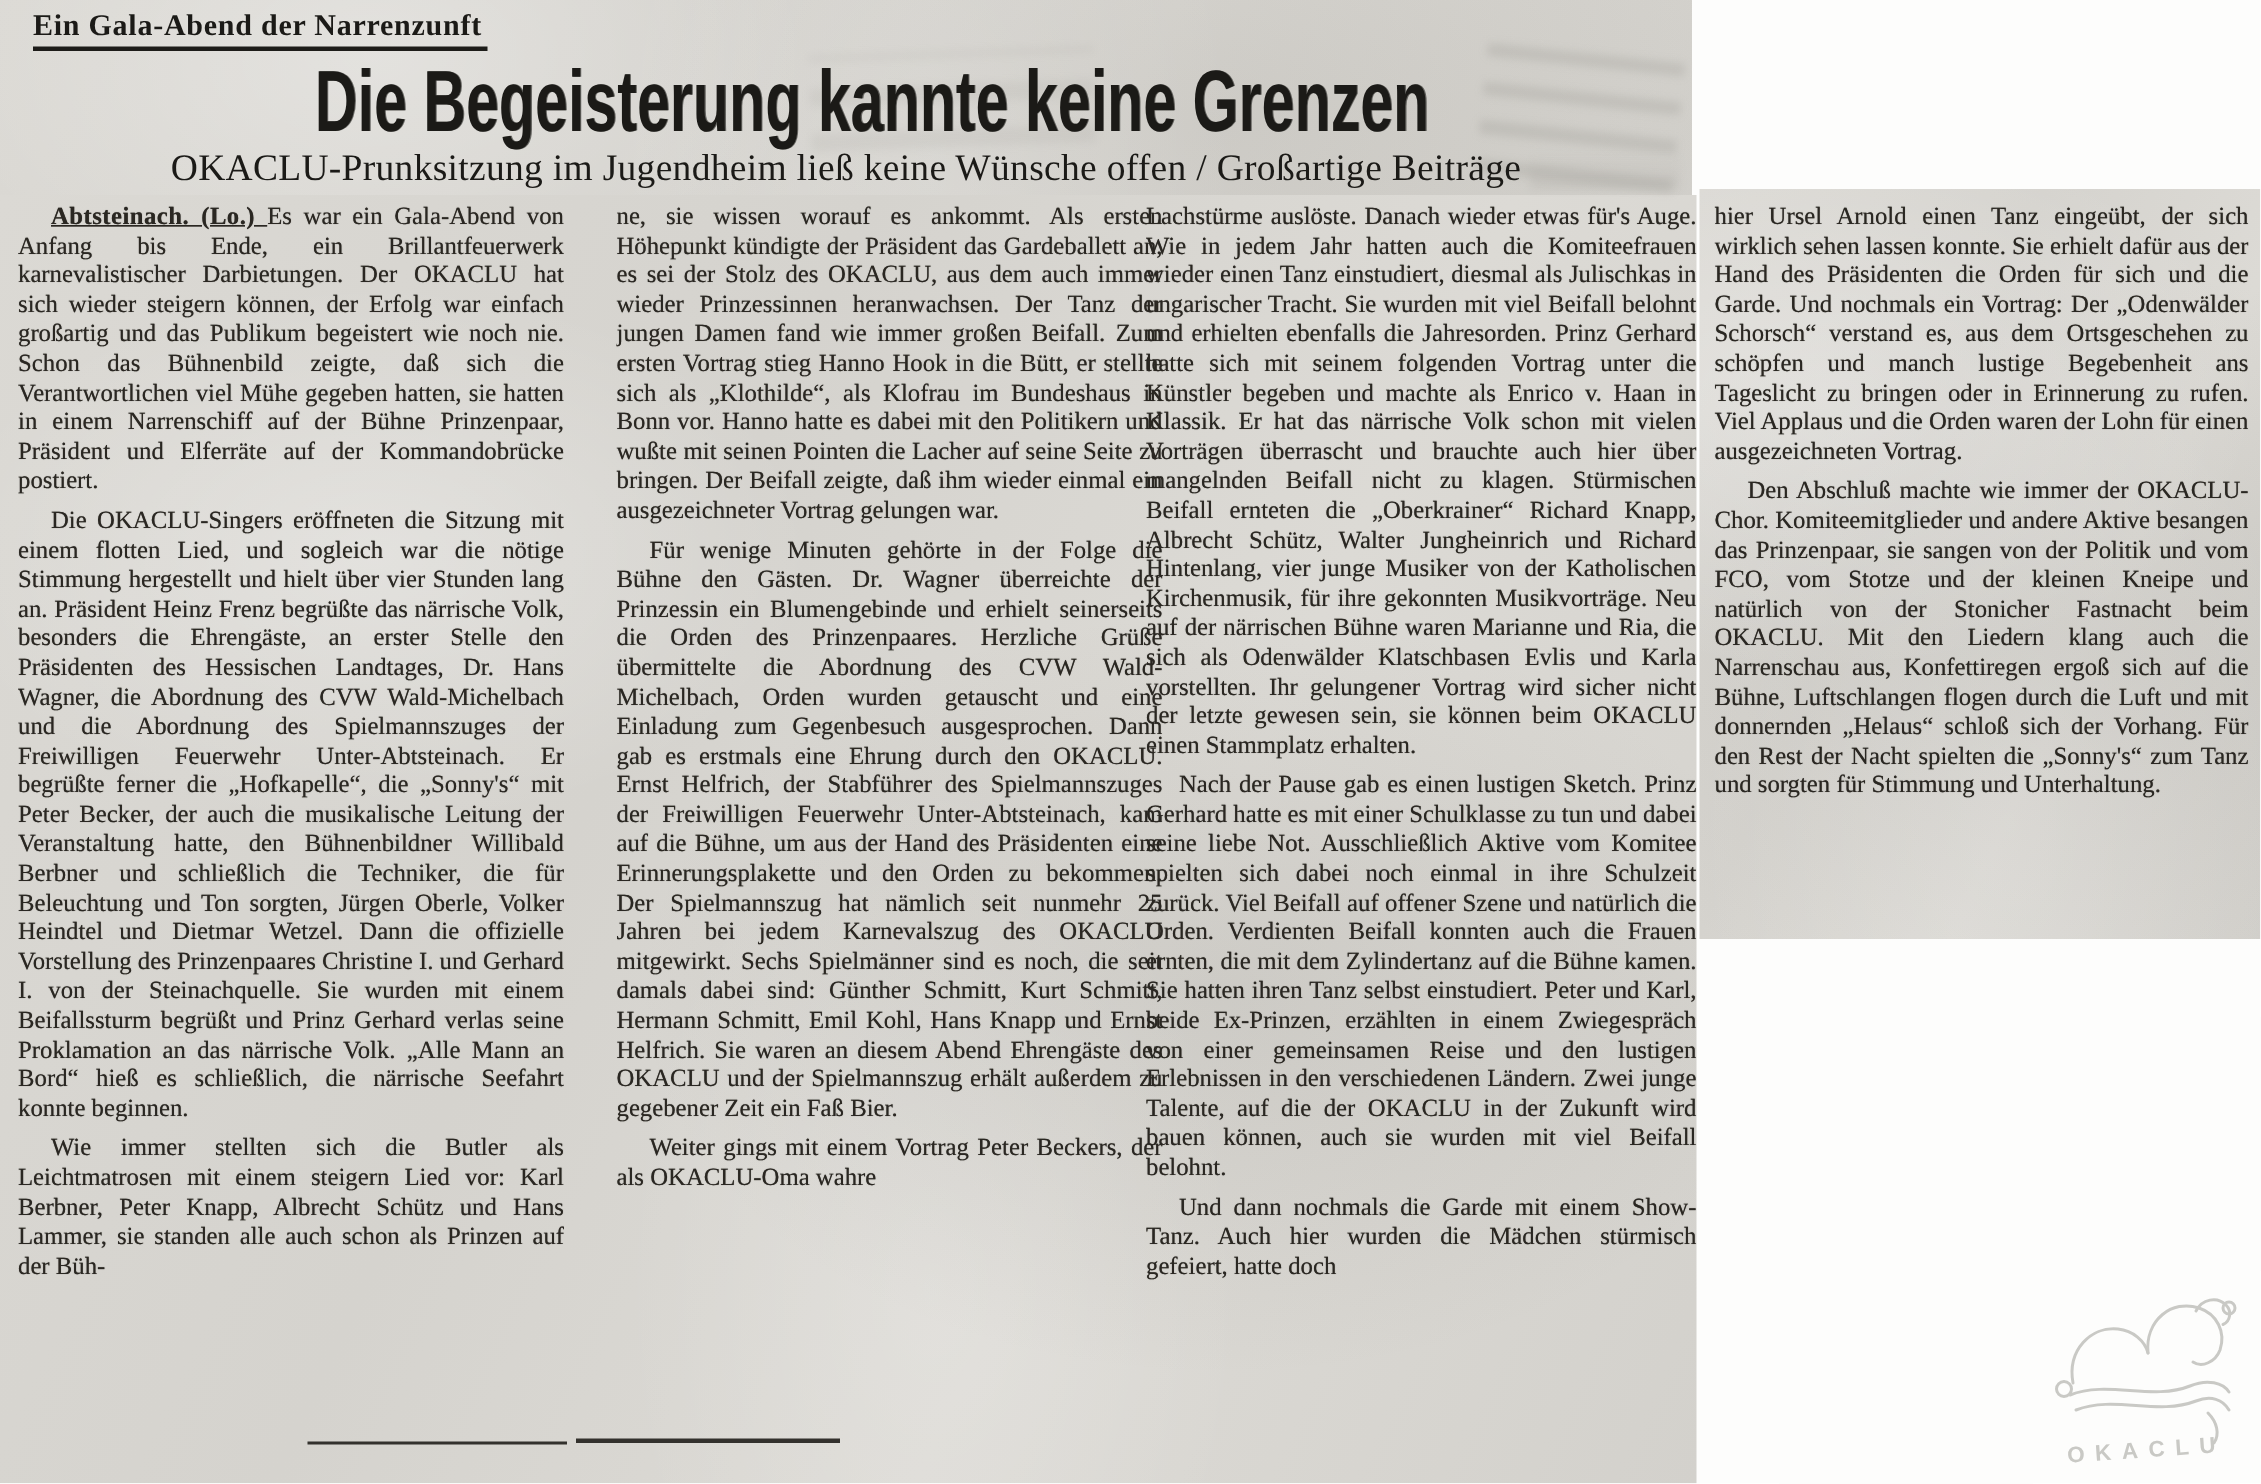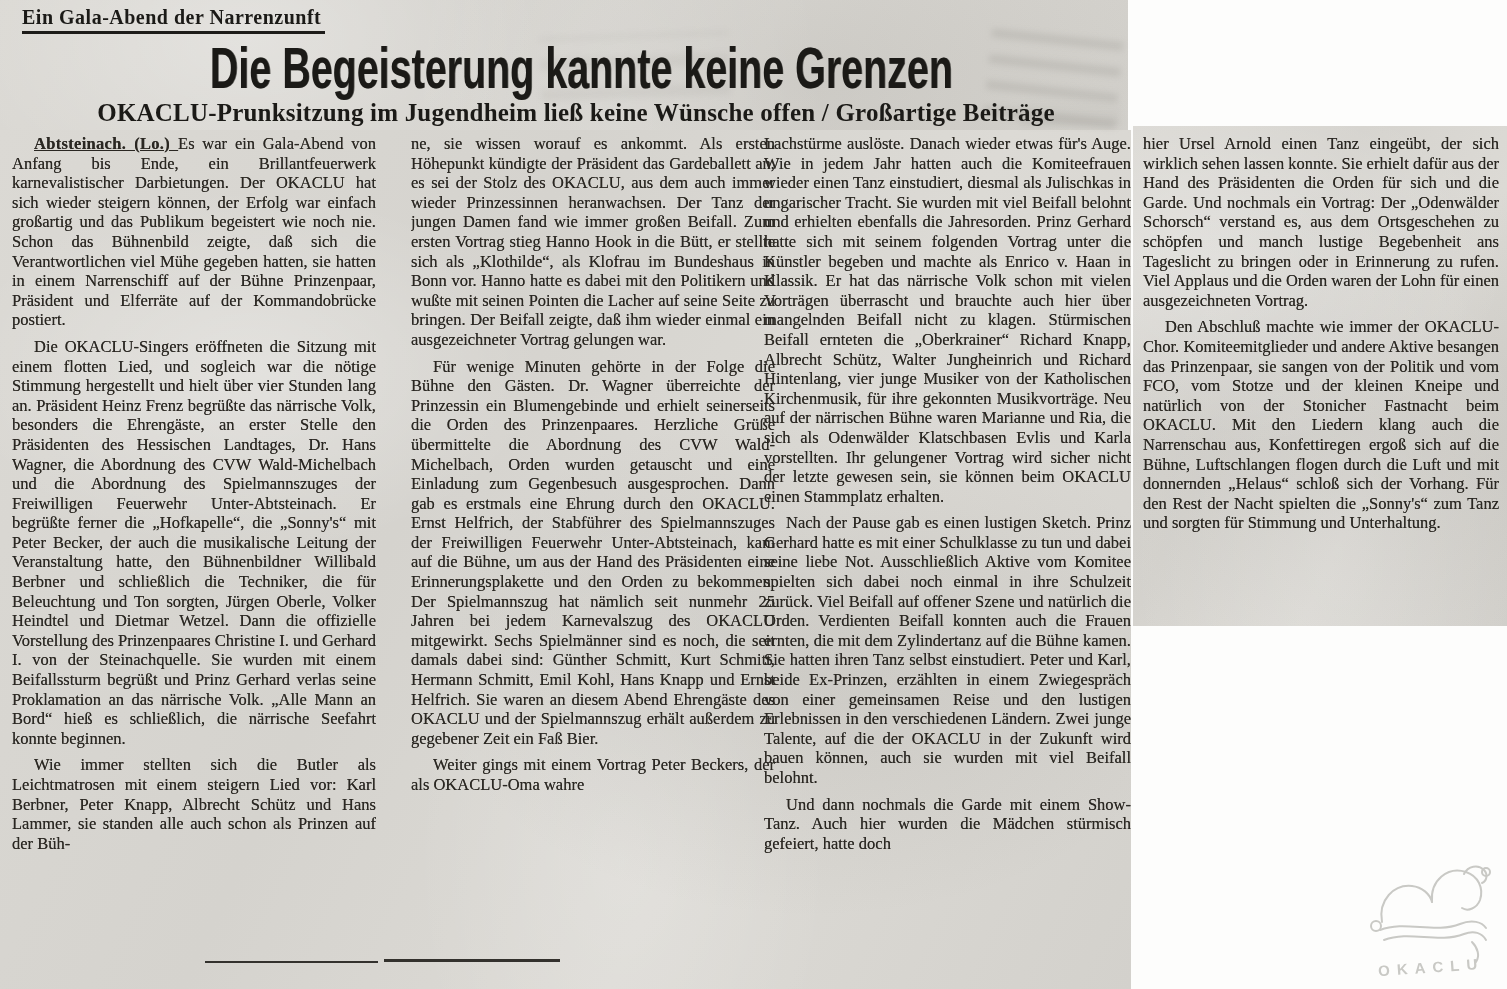--- a/index.html
+++ b/index.html
@@ -42,21 +42,21 @@
   #headline-wrap{position:absolute;left:0;top:34px;width:1128px;text-align:right;}
   #headline{
     display:inline-block;white-space:nowrap;
     font-family:"Liberation Sans", sans-serif;
     font-size:58px;font-weight:bold;color:var(--headline-ink);
     transform:scaleX(0.68);transform-origin:center;
     letter-spacing:0px;text-shadow:1px 0 0 rgba(27,26,23,.6);
   }
   #subhead{
     position:absolute;left:0;top:99px;width:1128px;text-align:center;
-    font-size:25px;font-weight:bold;color:var(--headline-ink);letter-spacing:.2px;margin-left:12px;
+    font-size:25px;font-weight:normal;color:var(--headline-ink);letter-spacing:.2px;
   }
 
   .article-col{
     position:absolute;top:134px;
     font-size:16.5px;line-height:19.6px;color:var(--ink);
     text-align:justify;
     text-shadow:0 0 .5px rgba(42,39,34,.75);
     overflow:hidden;
   }
   #col-1{left:12px;width:364px;height:822px;}

